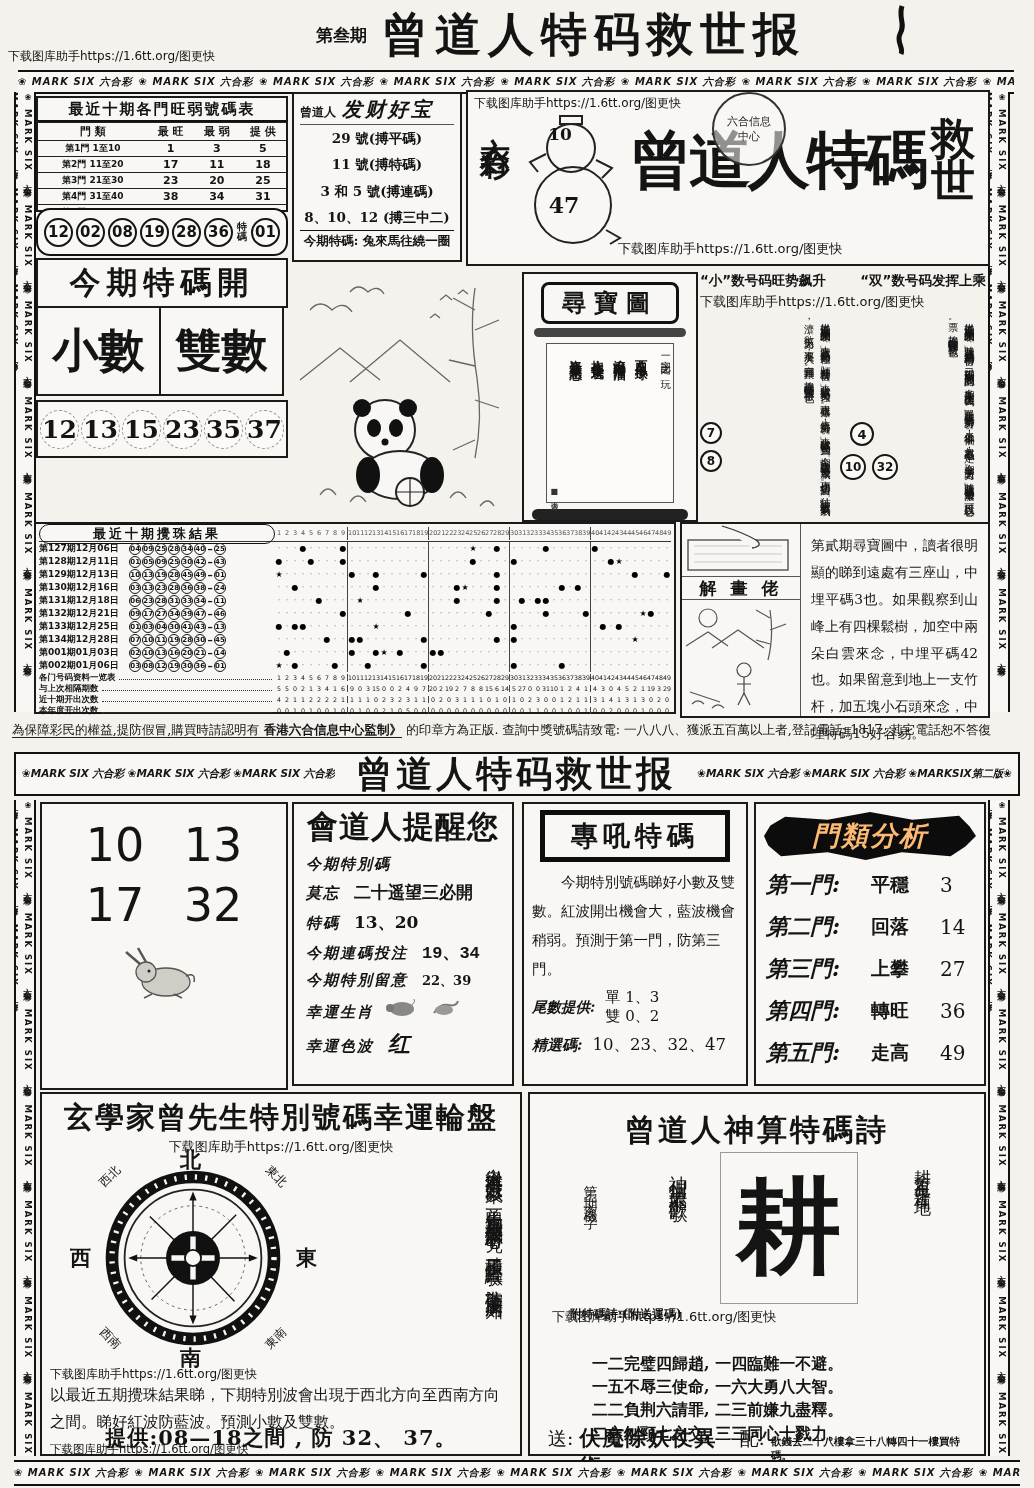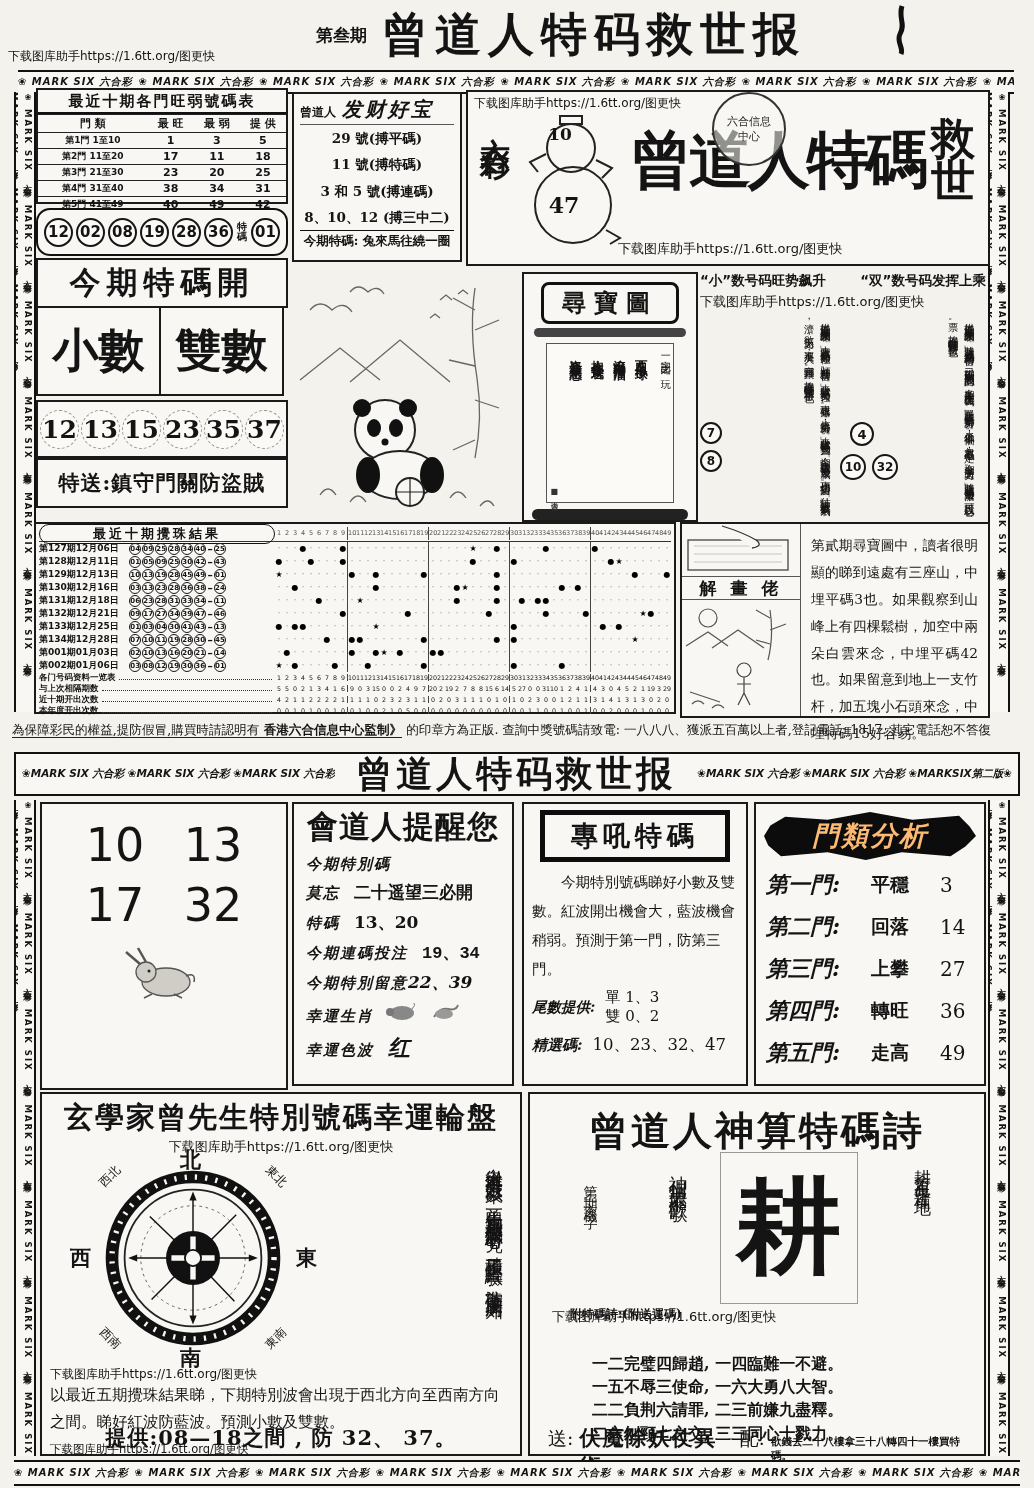--- a/index.html
+++ b/index.html
@@ -70,21 +70,21 @@
       <span>❀ MARK SIX 六合彩 </span>
       <span>❀ MARK SIX 六合彩 </span>
     </div>
   <div class="abs stripv" style="left:14px;top:92px;width:18px;height:620px;">
       <span>❀ MARK SIX 六合彩  ❀ MARK SIX 六合彩  ❀ MARK SIX 六合彩  ❀ MARK SIX 六合彩  ❀ MARK SIX 六合彩  ❀ MARK SIX 六合彩  ❀ MARK SIX 六合彩  ❀ MARK SIX 六合彩  ❀ MARK SIX 六合彩  </span>
     </div>
   <div class="abs stripv" style="left:988px;top:92px;width:18px;height:620px;">
       <span>❀ MARK SIX 六合彩  ❀ MARK SIX 六合彩  ❀ MARK SIX 六合彩  ❀ MARK SIX 六合彩  ❀ MARK SIX 六合彩  ❀ MARK SIX 六合彩  ❀ MARK SIX 六合彩  ❀ MARK SIX 六合彩  ❀ MARK SIX 六合彩  </span>
     </div>
 
-  <div class="abs b" id="hotcold" style="left:36px;top:88px;width:248px;height:112px;">
+  <div class="abs b" id="hotcold" style="left:36px;top:96px;width:248px;height:112px;">
     <div class="ctr serif bold" style="height:22px;font-size:15px;letter-spacing:2px;border-bottom:2px solid #111;">最近十期各門旺弱號碼表</div>
     <table>
         <tbody id="hotcold-body">
           <tr>
             <th>門 類</th>
             <th>最 旺</th>
             <th>最 弱</th>
             <th>提 供</th>
           </tr>
           <tr>
@@ -138,21 +138,20 @@
     <div class="b ctr serif" style="flex:1;font-size:46px;font-weight:900;margin-left:-2px;">雙數</div>
   </div>
   <div class="abs b" style="left:36px;top:400px;width:248px;height:54px;display:flex;align-items:center;justify-content:center;gap:2px;" id="open-circles">
       <span class="nc dash serif" style="width: 39px; height: 39px; font-size: 25px; font-weight: 700;">12</span>
       <span class="nc dash serif" style="width: 39px; height: 39px; font-size: 25px; font-weight: 700;">13</span>
       <span class="nc dash serif" style="width: 39px; height: 39px; font-size: 25px; font-weight: 700;">15</span>
       <span class="nc dash serif" style="width: 39px; height: 39px; font-size: 25px; font-weight: 700;">23</span>
       <span class="nc dash serif" style="width: 39px; height: 39px; font-size: 25px; font-weight: 700;">35</span>
       <span class="nc dash serif" style="width: 39px; height: 39px; font-size: 25px; font-weight: 700;">37</span>
     </div>
-  <div class="abs b ctr serif" style="left:36px;top:458px;width:248px;height:46px;font-size:21px;font-weight:900;letter-spacing:1px;">特送:鎮守門關防盜賊</div>
 
   <div class="abs b" style="left:292px;top:92px;width:170px;height:170px;padding:2px 6px;box-sizing:border-box;">
     <div style="display:flex;align-items:baseline;gap:6px;border-bottom:1px solid #555;padding-bottom:1px;">
       <span class="bold" style="font-size:12px;">曾道人</span>
       <span class="serif bold" style="font-size:20px;font-style:italic;letter-spacing:3px;">发财好宝</span>
     </div>
     <div class="serif bold" style="font-size:13.5px;line-height:1.95;text-align:center;" id="fortune-lines">
         <div>29 號(搏平碼)</div>
         <div>11 號(搏特碼)</div>
         <div>3 和 5 號(搏連碼)</div>
@@ -1240,21 +1239,21 @@
         <div class="remind-row">
           <span class="serif" style="font-size: 15px; font-style: italic; font-weight: 700; letter-spacing: 2px;">特碼</span>
           <span class="serif" style="font-size: 17px; margin-left: 14px; font-weight: 700;">13、20</span>
         </div>
         <div class="remind-row">
           <span class="serif" style="font-size: 15px; font-style: italic; font-weight: 700; letter-spacing: 2px;">今期連碼投注</span>
           <span class="serif" style="font-size: 17px; margin-left: 14px; font-weight: 700; font-family: Liberation Mono, monospace;">19、34</span>
         </div>
         <div class="remind-row">
           <span class="serif" style="font-size: 15px; font-style: italic; font-weight: 700; letter-spacing: 2px;">今期特別留意</span>
-          <span class="serif" style="font-size: 17px; font-weight: 700; font-style: italic;">22、39</span>
+          <span class="serif" style="font-size: 13px; margin-left: 14px; font-weight: 700;">22、39</span>
         </div>
         <div class="remind-row">
           <span class="serif" style="font-size: 15px; font-style: italic; font-weight: 700; letter-spacing: 2px;">幸運生肖</span>
           <span>&nbsp;&nbsp;</span>
           <svg width="34" height="20">
             <ellipse cx="18" cy="12" rx="12" ry="7" fill="#888"></ellipse>
             <circle cx="6" cy="11" r="4" fill="#777"></circle>
             <path d="M28 8 q4 -4 2 -6" stroke="#777" fill="none"></path>
           </svg>
           <span>&nbsp;&nbsp;</span>
@@ -1358,21 +1357,21 @@
       <span class="abs" style="left:30px;top:178px;font-size:12px;transform:rotate(45deg);">西南</span>
     </div>
     <div class="abs vtext serif" style="left:300px;top:60px;width:168px;height:206px;font-size:18px;line-height:1.75;letter-spacing:2px;">自從本港有六合彩以來，曾先生一直利用玄機學潛心研究，積累了豐富經驗，準確度衆所周知。</div>
     <div class="abs url" style="left:8px;top:272px;font-size:12px;">下载图库助手https://1.6tt.org/图更快</div>
     <div class="abs serif" style="left:8px;top:288px;width:464px;font-size:15.5px;line-height:1.75;">以最近五期攪珠結果睇，下期特別波會出現于西北方向至西南方向之間。睇好紅波防藍波。預測小數及雙數。</div>
     <div class="abs serif ctr" style="left:0;top:330px;width:100%;font-size:21px;font-weight:700;letter-spacing:1px;">提供:08—18之間 , 防 32、 37。</div>
     <div class="abs url" style="left:8px;top:348px;font-size:11.5px;">下载图库助手https://1.6tt.org/图更快</div>
   </div>
 
   <div class="abs b" style="left:528px;top:1092px;width:458px;height:364px;box-sizing:border-box;">
-    <div class="ctr serif" style="margin-top:10px;font-size:39px;font-weight:900;letter-spacing:3px;">曾道人神算特碼詩</div>
+    <div class="ctr serif" style="margin-top:16px;font-size:30px;font-weight:900;letter-spacing:3px;">曾道人神算特碼詩</div>
     <div class="abs vtext serif" style="left:52px;top:80px;height:130px;font-size:14px;letter-spacing:6px;">第三期玄機字</div>
     <div class="abs vtext serif" style="left:136px;top:66px;height:160px;font-size:19px;letter-spacing:5px;">神州無處不歡歌</div>
     <div class="abs ctr serif" style="left:190px;top:58px;width:136px;height:150px;border:1px solid #999;font-size:104px;font-weight:900;">耕</div>
     <div class="abs vtext serif" style="left:382px;top:62px;height:168px;font-size:17px;letter-spacing:5px;">耕畬有牛皆種地</div>
     <div class="abs url" style="left:22px;top:214px;font-size:13px;">下载图库助手https://1.6tt.org/图更快</div>
     <div class="abs serif" style="left:40px;top:212px;font-size:12px;font-weight:700;">附特碼詩:(附送運碼)</div>
     <div class="abs serif" style="left:62px;top:258px;font-size:16px;line-height:1.45;font-weight:700;" id="poem-lines">
         <div class="poem-line">一二完璧四歸趙,  一四臨難一不避。</div>
         <div class="poem-line">一五不辱三使命,  一六大勇八大智。</div>
         <div class="poem-line">二二負荆六請罪,  二三前嫌九盡釋。</div>

